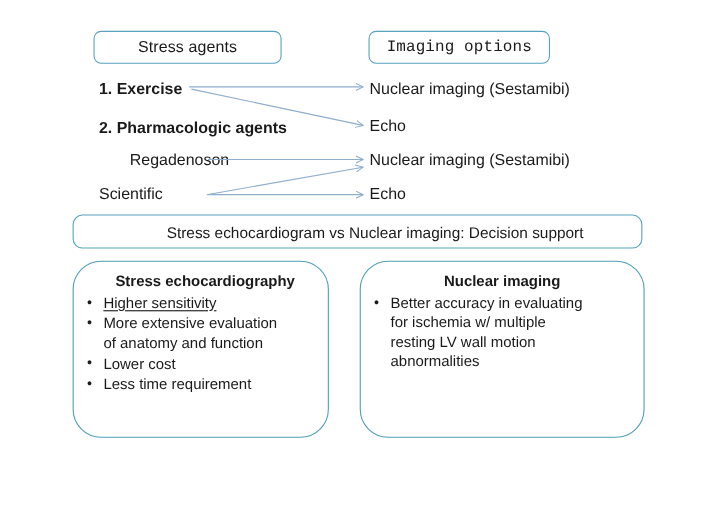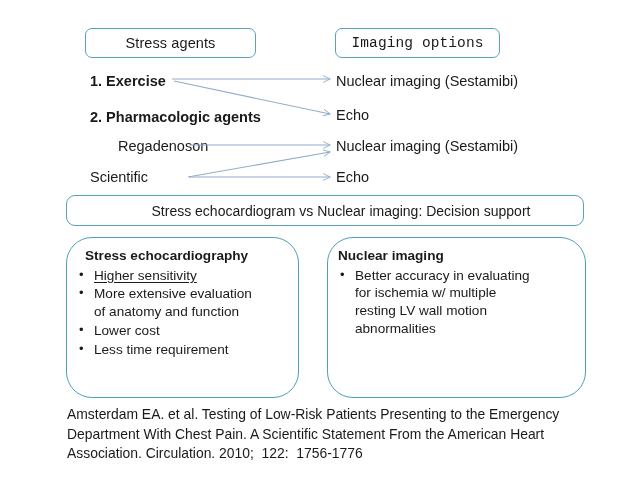--- a/index.html
+++ b/index.html
@@ -96,21 +96,21 @@
     box-sizing: border-box;
     border: 1.4px solid #4f9fb8;
     border-radius: 26px;
     background: #ffffff;
     padding: 8px 10px 6px 10px;
   }
   #box-stress-echo   { left: 66px;  top: 237px; width: 233px; height: 161px; }
   #box-nuclear-img   { left: 327px; top: 237px; width: 259px; height: 161px; }
 
   .detail-title {
-    text-align: left;
+    text-align: center;
     font-weight: bold;
     font-size: 13.6px;
     margin: 2px 0 3px 0;
     line-height: 1.15;
   }
   #box-stress-echo .detail-title { padding-left: 8px; }
 
   .bullets {
     margin: 0;
     padding: 0;
@@ -219,19 +219,14 @@
     <ul class="bullets">
       <li>
         <span>Better accuracy in evaluating</span><br>
         <span>for ischemia w/ multiple</span><br>
         <span>resting LV wall motion</span><br>
         <span>abnormalities</span>
       </li>
     </ul>
   </div>
 
-  <div id="citation">
-    <span class="line">Amsterdam EA. et al. Testing of Low-Risk Patients Presenting to the Emergency</span>
-    <span class="line">Department With Chest Pain. A Scientific Statement From the American Heart</span>
-    <span class="line">Association. Circulation. 2010;  122:  1756-1776</span>
-  </div>
 
 </div>
 
 </body></html>

